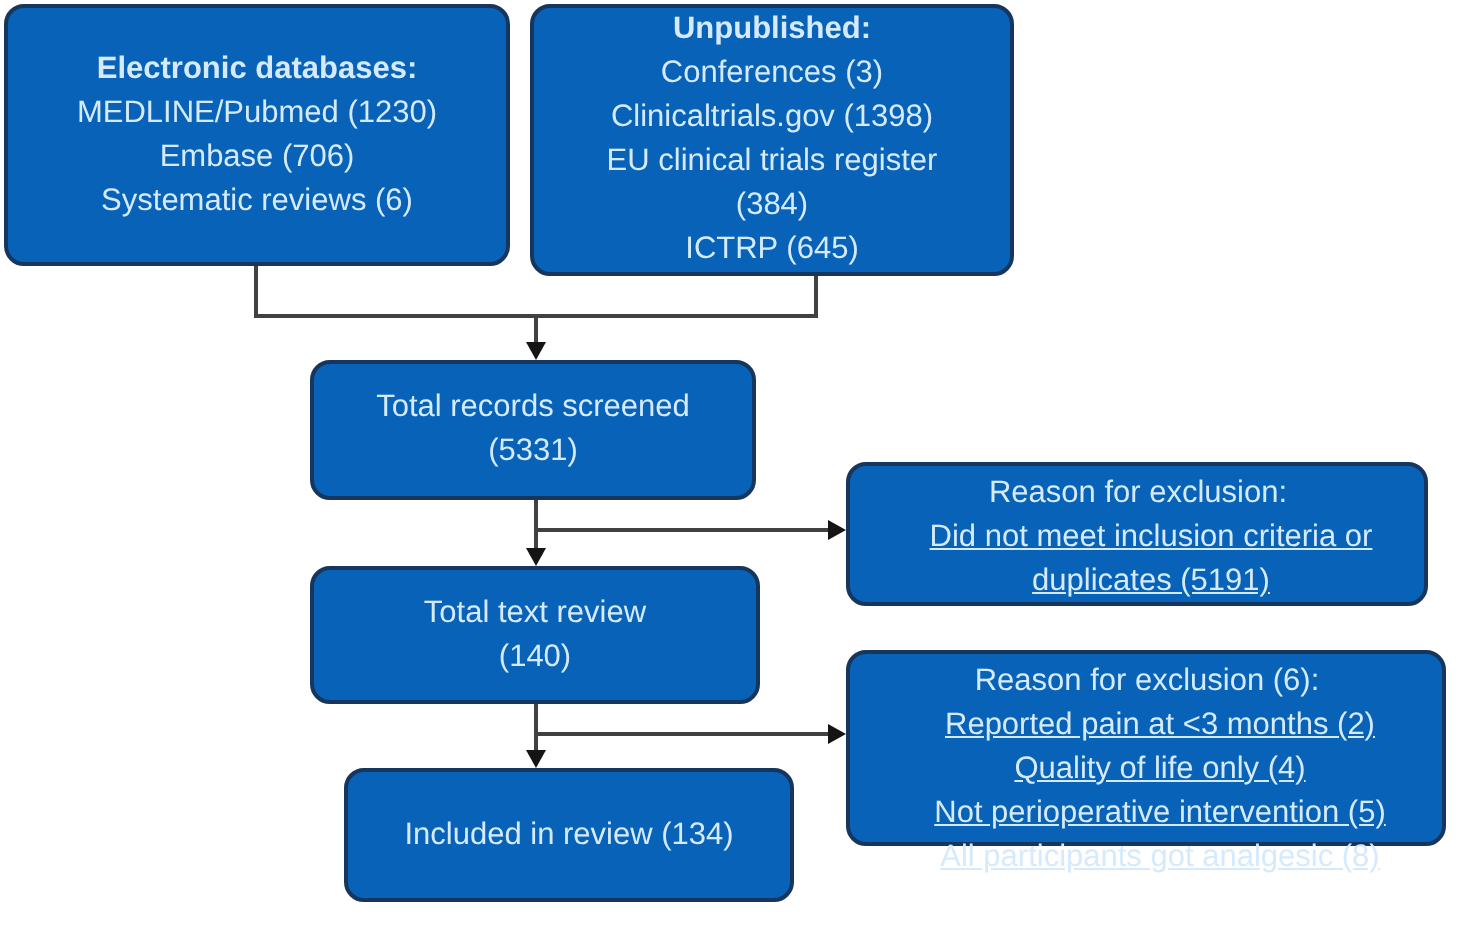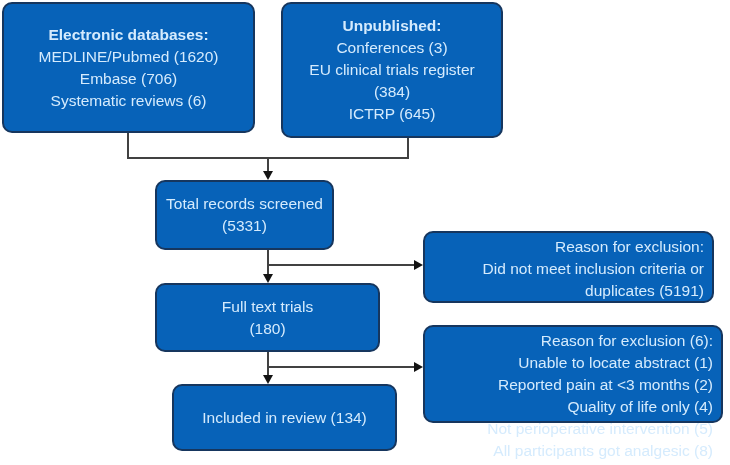--- a/index.html
+++ b/index.html
@@ -24,24 +24,24 @@
   .box.center {
     display: flex;
     flex-direction: column;
     align-items: center;
     justify-content: center;
     text-align: center;
     padding: 2px 6px;
   }
   .box.left {
     padding: 3px 8px 3px 9px;
-    text-align: right;
+    text-align: center;
   }
   .bold { font-weight: bold; }
-  .excl-item { padding-left: 13px; }
+  .excl-item { padding-left: 13px; text-decoration: underline; }
   .vline, .hline { position: absolute; background: #414141; }
   .vline { width: 2px; }
   .hline { height: 2px; }
   .arrow-down {
     position: absolute; width: 0; height: 0;
     border-left: 5px solid transparent;
     border-right: 5px solid transparent;
     border-top: 9px solid #141414;
   }
   .arrow-right {
@@ -68,54 +68,54 @@
   <div class="hline" style="left:267px;top:264px;width:148px"></div>
   <div class="arrow-right" style="left:414px;top:260px"></div>
 
   <div class="vline" style="left:267px;top:352px;height:24px"></div>
   <div class="arrow-down" style="left:263px;top:375px"></div>
   <div class="hline" style="left:267px;top:366px;width:148px"></div>
   <div class="arrow-right" style="left:414px;top:362px"></div>
 
   <div class="box center" style="left:2px;top:2px;width:253px;height:131px">
     <div class="bold">Electronic databases:</div>
-    <div>MEDLINE/Pubmed (1620)</div>
+    <div>MEDLINE/Pubmed (1230)</div>
     <div>Embase (706)</div>
     <div>Systematic reviews (6)</div>
   </div>
 
-  <div class="box center" style="left:281px;top:2px;width:222px;height:136px">
+  <div class="box center" style="left:265px;top:2px;width:242px;height:136px">
     <div class="bold">Unpublished:</div>
     <div>Conferences (3)</div>
+    <div>Clinicaltrials.gov (1398)</div>
     <div>EU clinical trials register</div>
     <div>(384)</div>
     <div>ICTRP (645)</div>
   </div>
 
-  <div class="box center" style="left:155px;top:180px;width:179px;height:70px">
+  <div class="box center" style="left:155px;top:180px;width:223px;height:70px">
     <div>Total records screened</div>
     <div>(5331)</div>
   </div>
 
   <div class="box center" style="left:155px;top:283px;width:225px;height:69px">
-    <div>Full text trials</div>
-    <div>(180)</div>
+    <div>Total text review</div>
+    <div>(140)</div>
   </div>
 
   <div class="box center" style="left:172px;top:384px;width:225px;height:67px">
     <div>Included in review (134)</div>
   </div>
 
   <div class="box left" style="left:423px;top:231px;width:291px;height:72px">
     <div>Reason for exclusion:</div>
     <div class="excl-item">Did not meet inclusion criteria or duplicates (5191)</div>
   </div>
 
   <div class="box left" style="left:423px;top:325px;width:300px;height:98px">
     <div>Reason for exclusion (6):</div>
-    <div class="excl-item">Unable to locate abstract (1)</div>
     <div class="excl-item">Reported pain at &lt;3 months (2)</div>
     <div class="excl-item">Quality of life only (4)</div>
     <div class="excl-item">Not perioperative intervention (5)</div>
     <div class="excl-item">All participants got analgesic (8)</div>
   </div>
 
 </div>
 
 </body></html>

